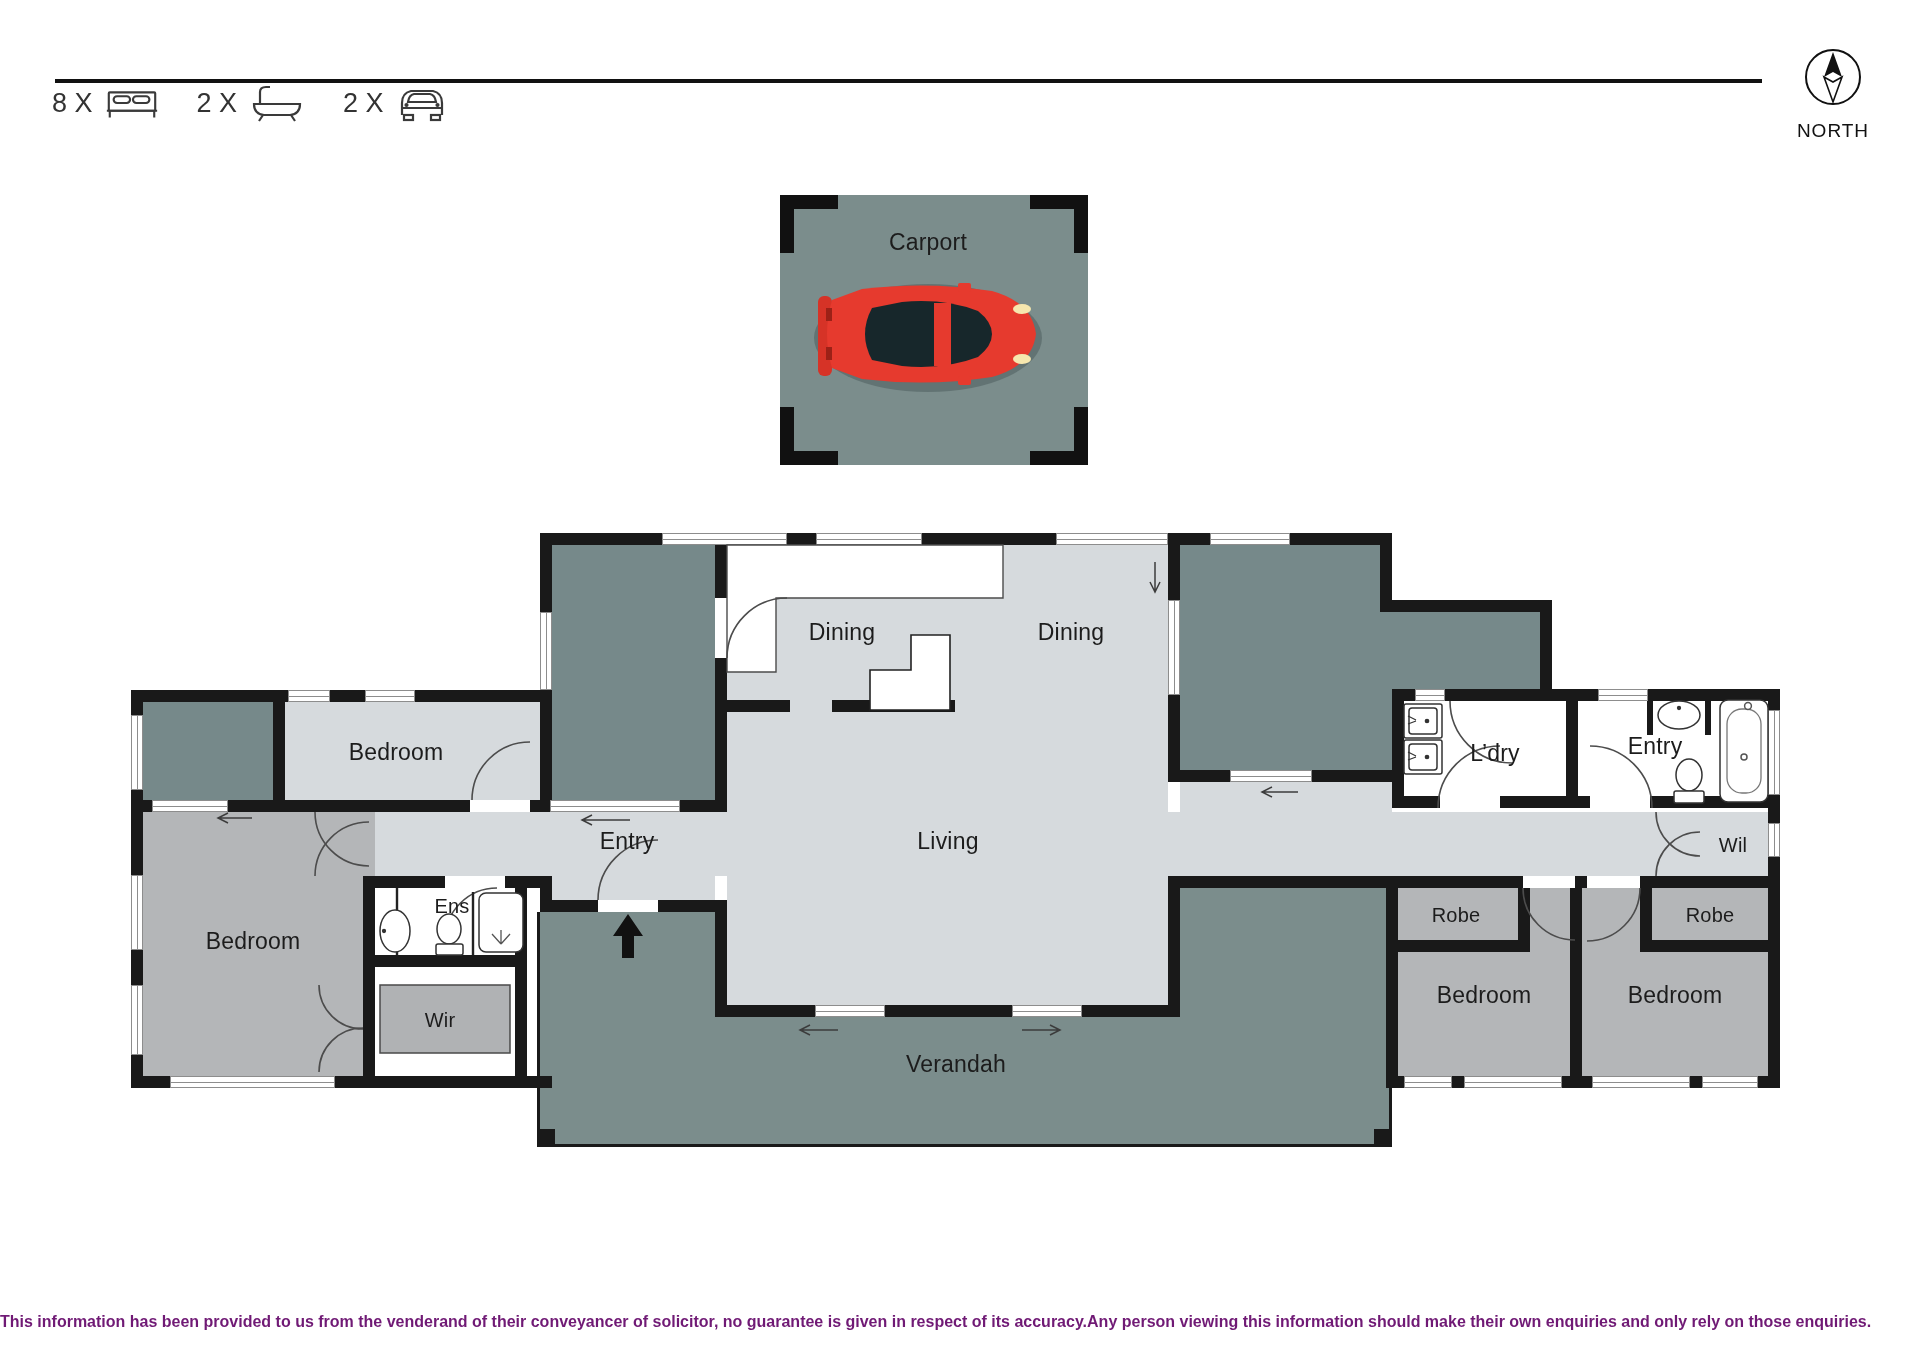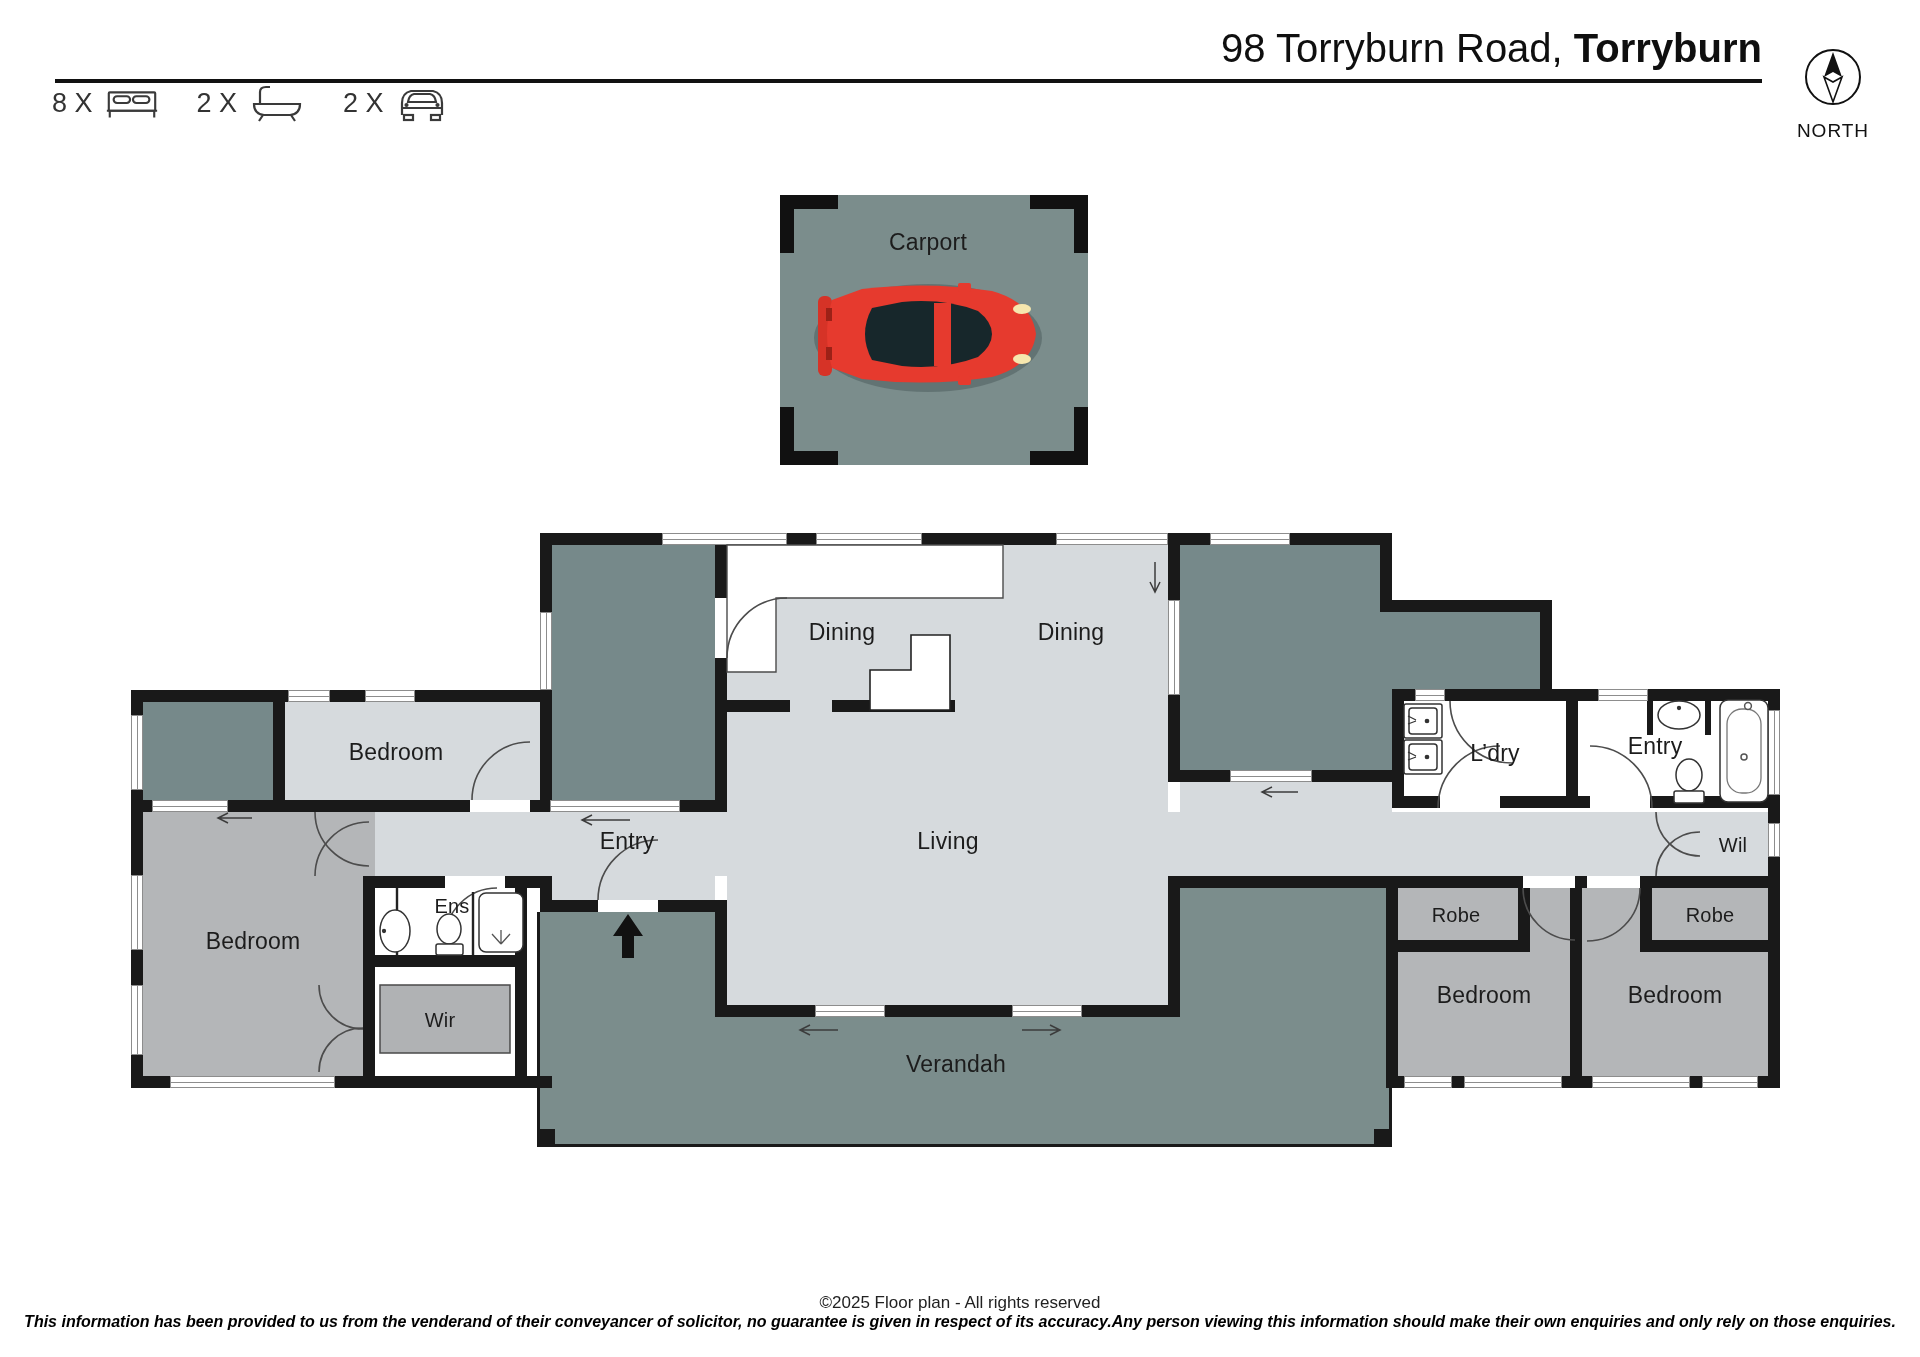--- a/index.html
+++ b/index.html
@@ -17,28 +17,27 @@
   #title{position:absolute;top:26px;right:158px;font-size:40px;color:#0f0f0f;white-space:nowrap;}
   #title b{font-weight:bold;}
   #rule{position:absolute;left:55px;top:79px;width:1707px;height:4px;background:#111;}
   #stats{position:absolute;left:52px;top:84px;display:flex;align-items:center;gap:14px;}
   .stat{display:flex;align-items:center;gap:10px;margin-right:22px;}
   .stat .cnt{font-size:27px;color:#333;}
   #north-lbl{position:absolute;left:1833px;top:131px;transform:translate(-50%,-50%);
              font-size:19px;color:#111;letter-spacing:1px;}
   #svgfx{position:absolute;left:0;top:0;pointer-events:none;}
   #footer1{position:absolute;left:0;top:1293px;width:100%;text-align:center;font-size:17px;color:#222;}
-  #footer2{position:absolute;left:0;top:1313px;width:100%;text-align:center;font-size:16px;font-weight:bold;color:#000000;font-style:italic;}
+  #footer2{position:absolute;left:0;top:1313px;width:100%;font-size:16px;font-weight:bold;color:#701a75;}
 </style>
 </head>
 <body>
 
 <div id="canvas">
 
-  <div id="title"><span>98 Torryburn Road, </span><b>Torryburn</b></div>
   <div id="rule"></div>
 
   <div id="stats">
     <div class="stat">
       <span class="cnt">8 X</span>
       <svg width="58" height="36" viewBox="0 0 60 36">
         <g fill="none" stroke="#3a3a3a" stroke-width="2.2">
           <rect x="6" y="7" width="48" height="19" rx="1"></rect>
           <rect x="11" y="11" width="17" height="7" rx="3.5"></rect>
           <rect x="31" y="11" width="17" height="7" rx="3.5"></rect>
@@ -284,15 +283,14 @@
   <div class="lbl sm" style="left:1733px;top:845px;">Wil</div>
   <div class="lbl sm" style="left:1456px;top:915px;">Robe</div>
   <div class="lbl sm" style="left:1710px;top:915px;">Robe</div>
   <div class="lbl" style="left:253px;top:941px;">Bedroom</div>
   <div class="lbl sm" style="left:452px;top:906px;">Ens</div>
   <div class="lbl sm" style="left:440px;top:1020px;">Wir</div>
   <div class="lbl" style="left:1484px;top:995px;">Bedroom</div>
   <div class="lbl" style="left:1675px;top:995px;">Bedroom</div>
   <div class="lbl" style="left:956px;top:1064px;">Verandah</div>
 
-  <div id="footer1">©2025 Floor plan  - All rights reserved</div>
   <div id="footer2">This information has been provided to us from the venderand of their conveyancer of solicitor, no guarantee is given in respect of its accuracy.Any person viewing this information should make their own enquiries and only rely on those enquiries.</div>
 </div>
 
 </body></html>

